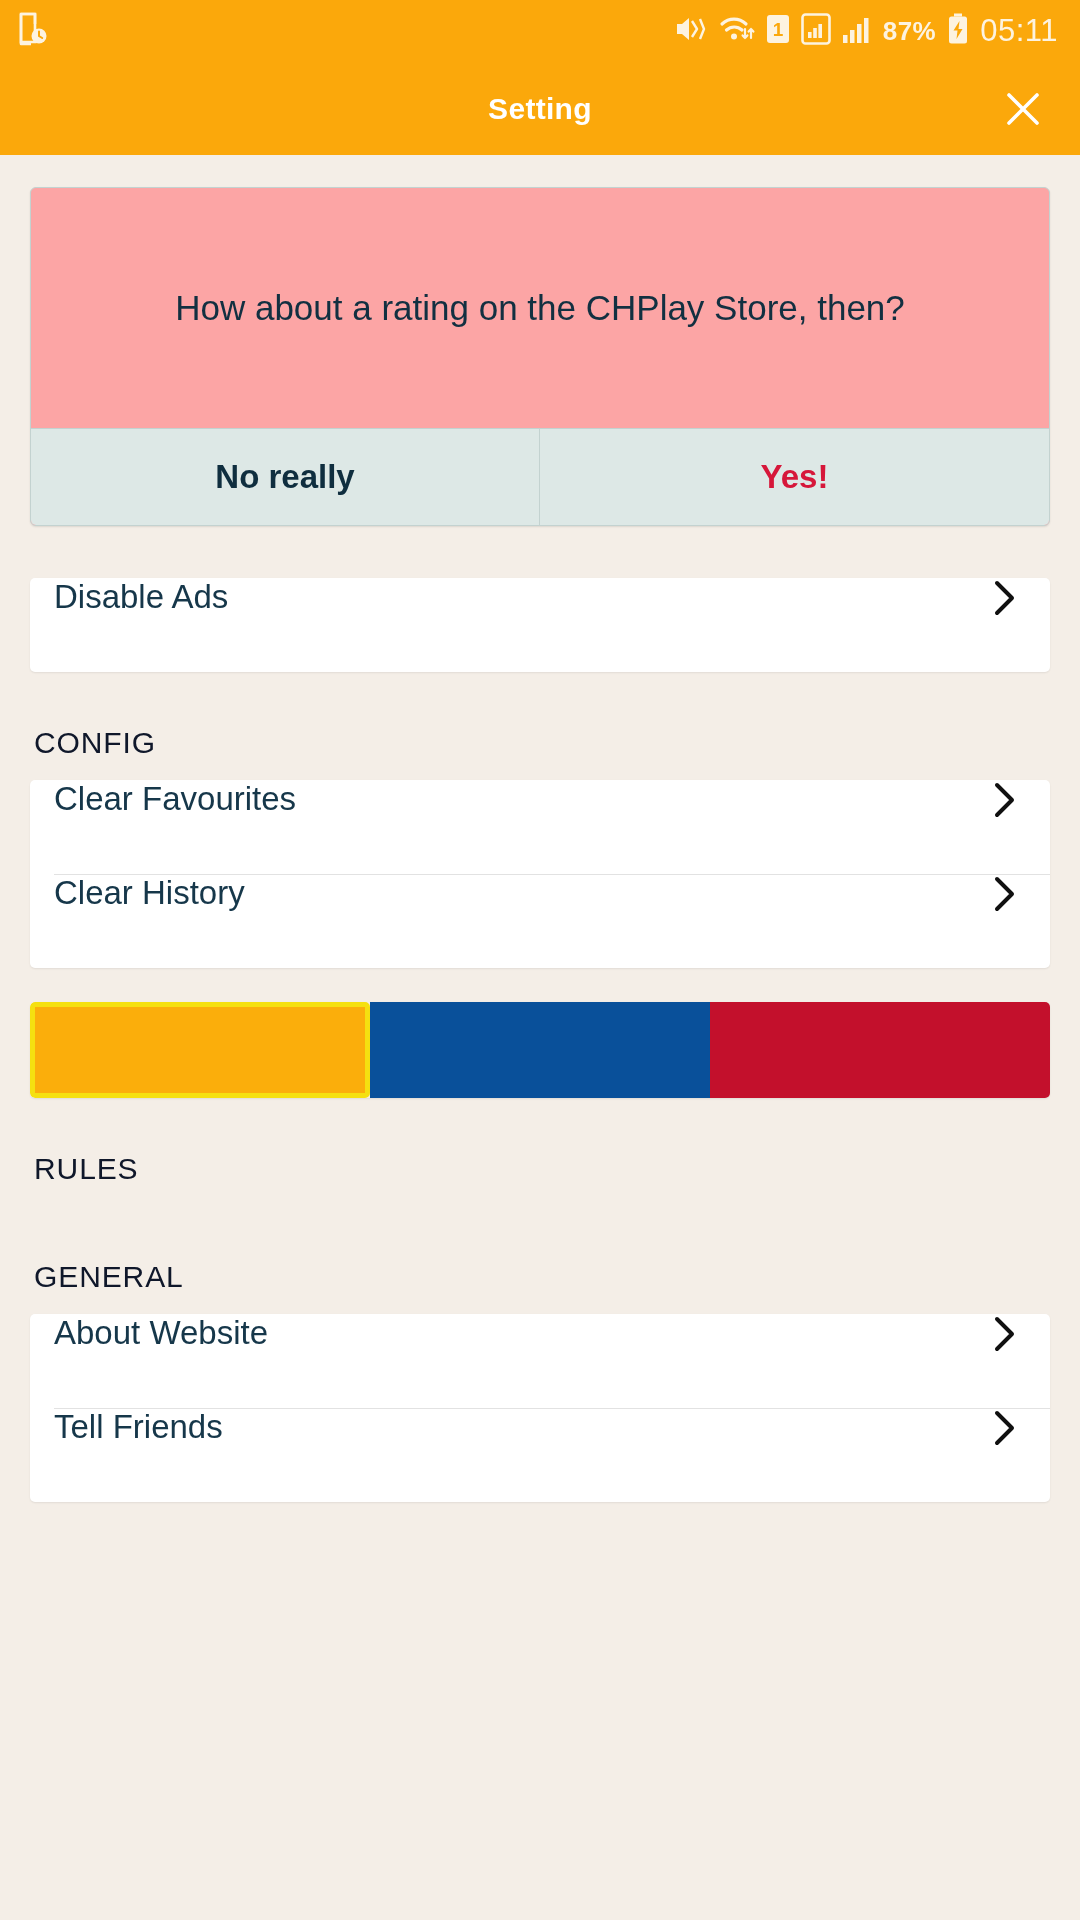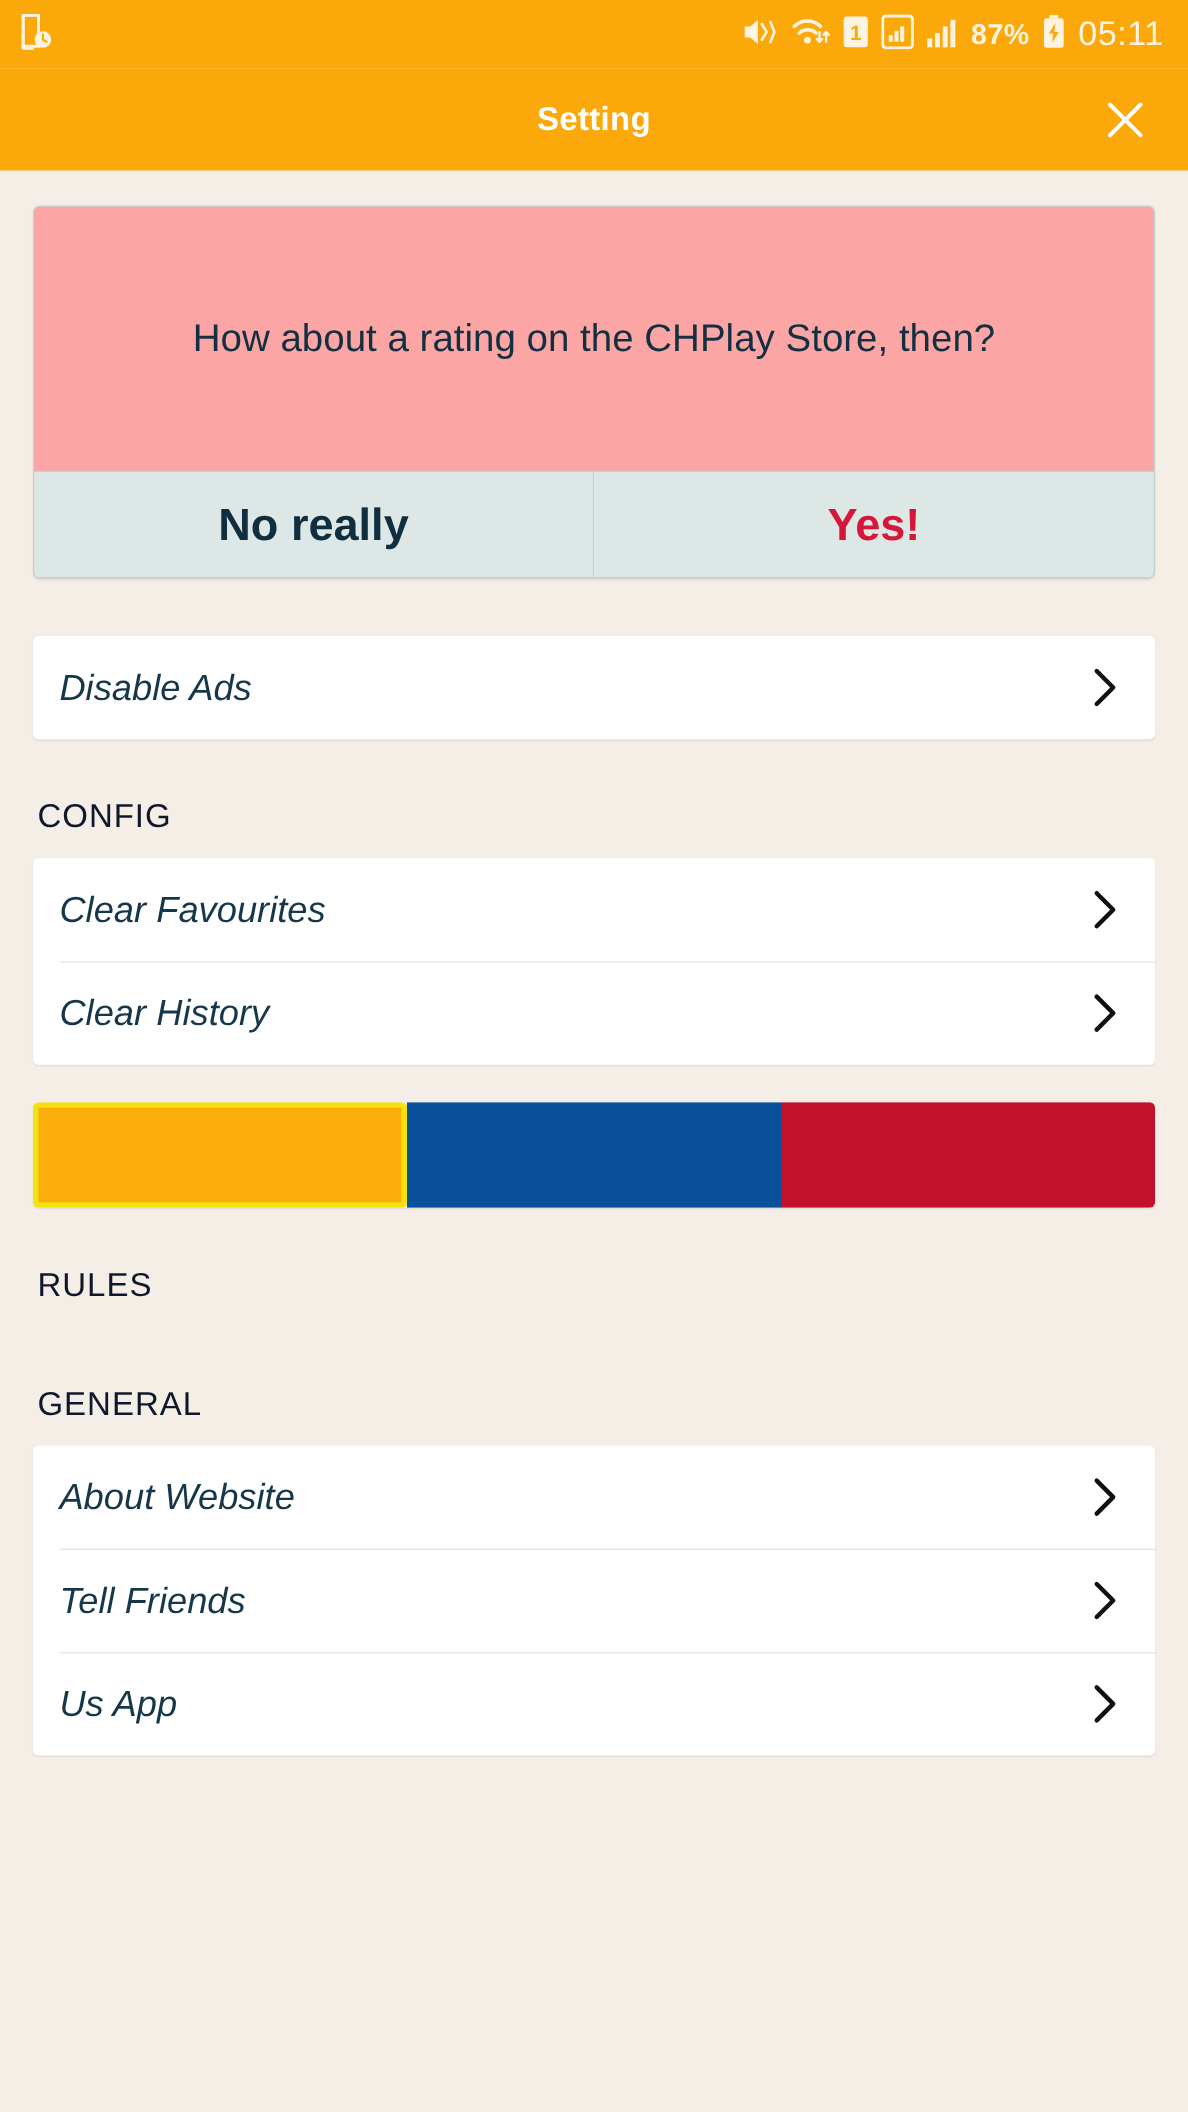--- a/index.html
+++ b/index.html
@@ -58,40 +58,39 @@
     display:flex; align-items:center; justify-content:center;
     text-align:center;
     padding:26px 30px;
     font-size:35px; color:#123041; line-height:1.35;
   }
   .rate-actions{ display:flex; border-top:1px solid #c3d2d0; }
   .rate-btn{
     flex:1 1 50%;
     height:96px;
     display:flex; align-items:center; justify-content:center;
-    font-size:41px; font-weight:bold; cursor:pointer;
+    font-size:33px; font-weight:bold; cursor:pointer;
     background:#dde8e6;
   }
   .rate-btn.no{ color:#0f2e3f; border-right:1px solid #c3d2d0; }
   .rate-btn.yes{ color:#d6173a; }
 
   
   .card{
     background:#ffffff;
     border-radius:5px;
     box-shadow:0 1px 2px rgba(0,0,0,.08);
     overflow:hidden;
   }
   .row{
     height:94px;
-    display:flex; align-items:center;
+    display:flex; align-items:flex-start;
     padding:0 26px 0 24px;
     cursor:pointer;
     position:relative;
-    font-style:italic;
   }
   .row + .row::before{
     content:""; position:absolute; left:24px; right:0; top:0;
     height:1px; background:#e2e2e2;
   }
   .row-label{
     font-size:33px; color:#16374a; flex:1;
   }
   .chev{ display:flex; align-items:center; justify-content:center; width:38px; }
 
@@ -280,23 +279,15 @@
       </span>
     </div>
     <div class="row">
       <span class="row-label">Tell Friends</span>
       <span class="chev">
         <svg width="26" height="40" viewBox="0 0 26 40">
           <path d="M5 5 L20 20 L5 35" stroke="#101010" stroke-width="4" fill="none" stroke-linecap="round" stroke-linejoin="round"></path>
         </svg>
       </span>
     </div>
-    <div class="row">
-      <span class="row-label">Us App</span>
-      <span class="chev">
-        <svg width="26" height="40" viewBox="0 0 26 40">
-          <path d="M5 5 L20 20 L5 35" stroke="#101010" stroke-width="4" fill="none" stroke-linecap="round" stroke-linejoin="round"></path>
-        </svg>
-      </span>
-    </div>
   </div>
 
 </div>
 
 </body></html>

